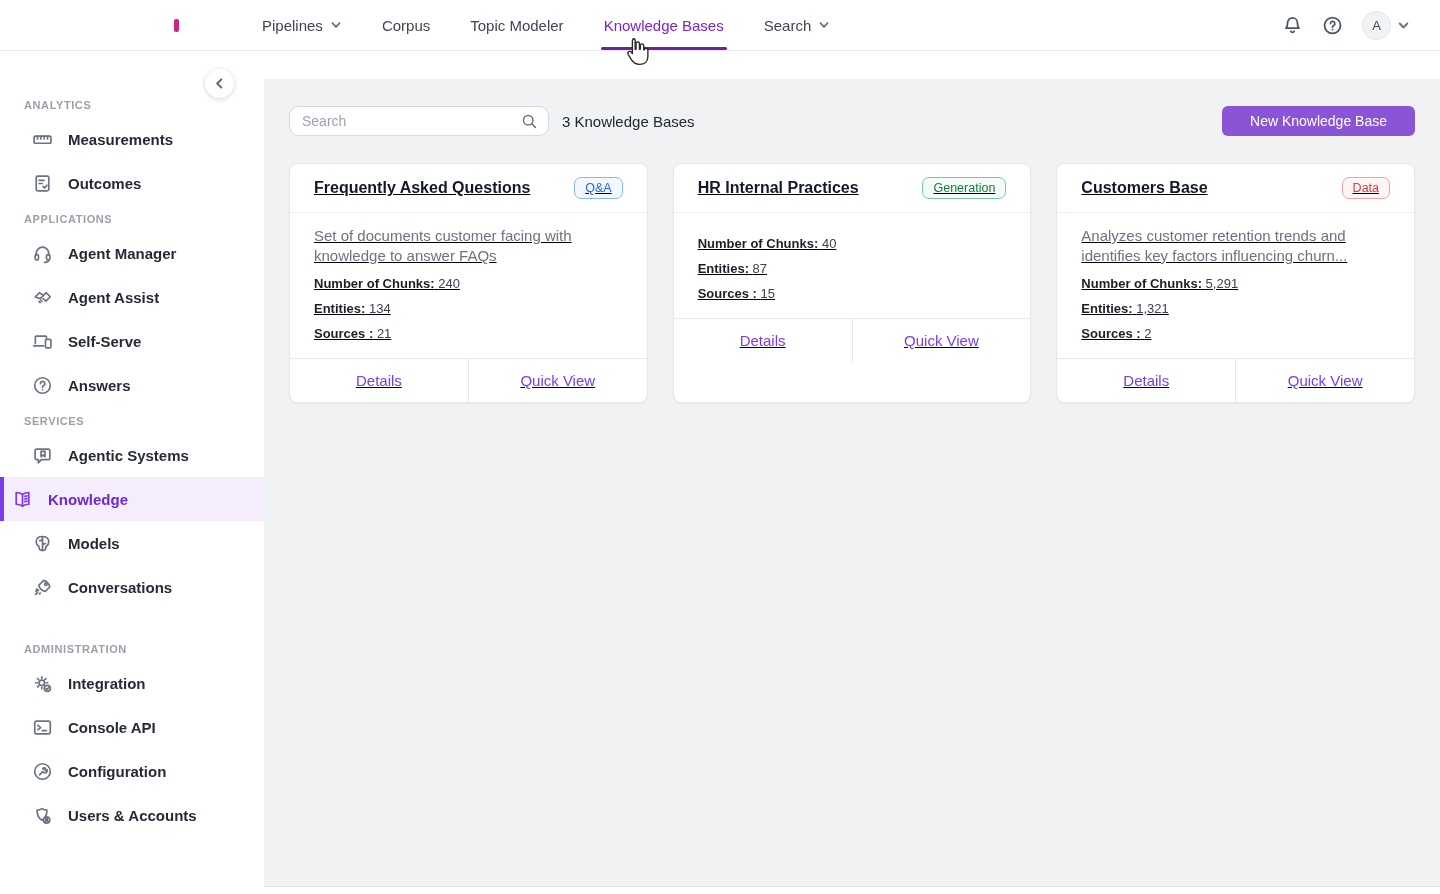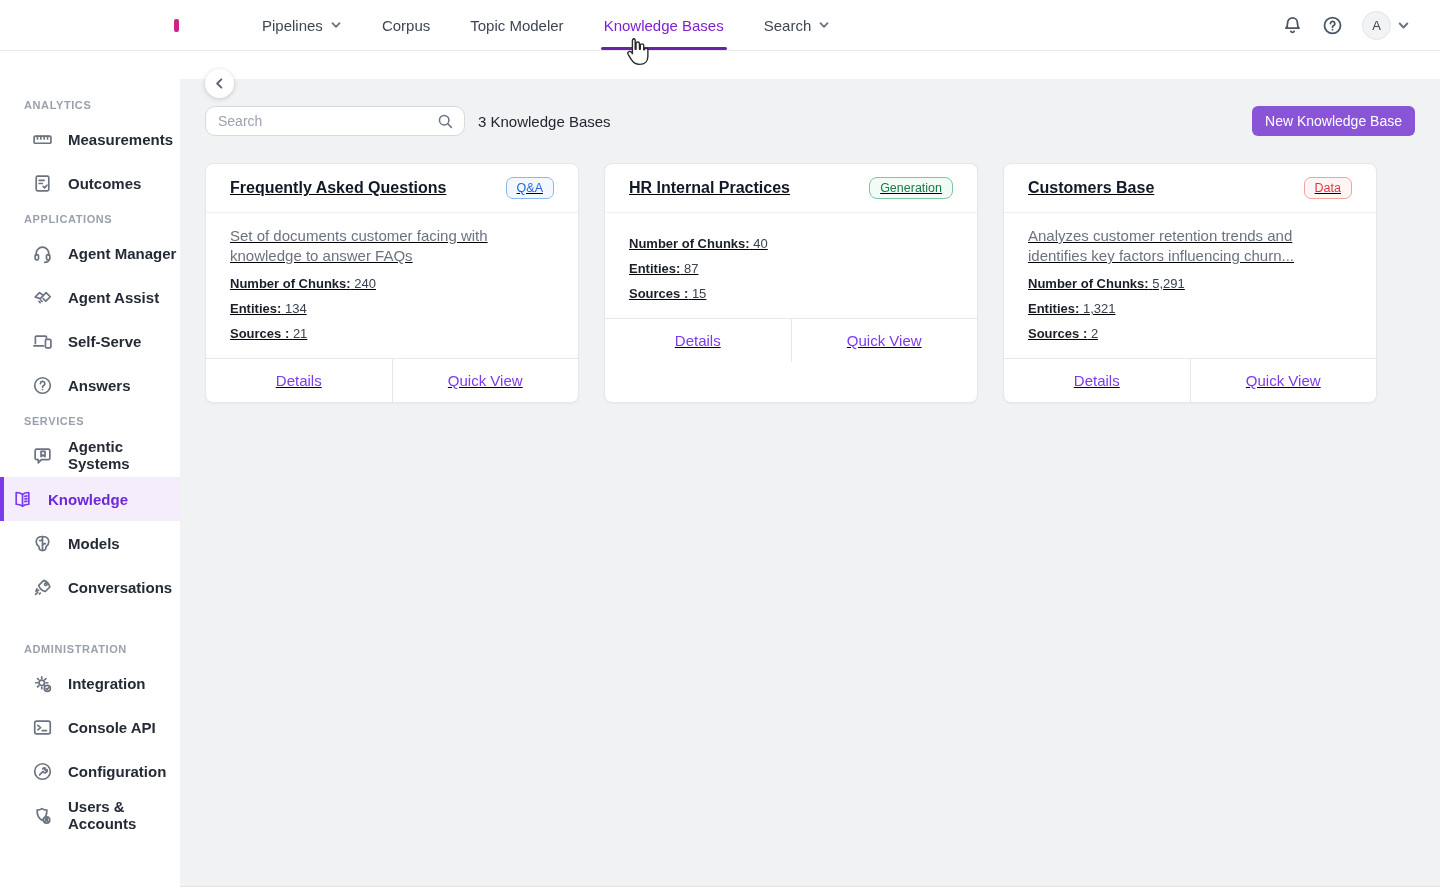--- a/index.html
+++ b/index.html
@@ -19,21 +19,21 @@
   .nav-item.active::after { content:""; position:absolute; left:-3px; right:-3px; bottom:0;
     height:3px; background:#6B21A8; border-radius:2px; }
   .nav-right { margin-left:auto; margin-right:30px; display:flex; align-items:center; gap:19px; }
   .icon-btn { display:flex; align-items:center; justify-content:center; cursor:pointer; }
   .avatar-wrap { display:flex; align-items:center; gap:6px; cursor:pointer; }
   .avatar { width:29px; height:29px; border-radius:50%; background:#F2F3F5; border:1px solid #E2E4E8;
     display:flex; align-items:center; justify-content:center; font-size:13px; color:#3F4653; font-weight:500; }
 
   
   .layout { flex:1; display:flex; min-height:0; }
-  .sidebar { width:180px; background:#ffffff; padding-top:12px; flex-shrink:0; position:relative; }
+  .sidebar { width:264px; background:#ffffff; padding-top:12px; flex-shrink:0; position:relative; }
   .side-section-title { padding:8px 24px 6px 24px; font-size:11px; font-weight:700;
     color:#9AA1AC; letter-spacing:.6px; }
   .side-item { height:44px; display:flex; align-items:center; gap:15px; padding-left:32px;
     cursor:pointer; position:relative; }
   .side-item .lbl { font-size:15px; font-weight:600; color:#252B36; }
   .side-item svg { flex-shrink:0; }
   .side-item.active { background:#F5EDFB;padding-left:12px; }
   .side-item.active::before { content:""; position:absolute; left:0; top:0; bottom:0;
     width:4px; background:#7C3AED; }
   .side-item.active .lbl { color:#6D28D9; }
@@ -49,32 +49,32 @@
     padding:27px 25px 0 25px; position:relative; }
 
   .toolbar { display:flex; align-items:center; }
   .search-box { width:260px; height:30px; background:#ffffff; border:1px solid #D6DAE0;
     border-radius:10px; display:flex; align-items:center; padding:0 10px 0 12px; }
   .search-box input { border:none; outline:none; flex:1; font-size:14px; color:#3F4653;
     background:transparent; font-family:inherit; }
   .search-box input::placeholder { color:#9CA3AF; }
   .kb-count { margin-left:13px; font-size:15px; color:#23272F; }
   .new-kb-btn { margin-left:auto; background:#8A54D6; color:#ffffff; border:none; cursor:pointer;
-    font-size:14px; font-weight:500; padding:7px 13px; border-radius:6px; font-family:inherit; }
+    font-size:14px; font-weight:500; padding:7px 28px; border-radius:6px; font-family:inherit; }
 
   
   .cards { display:flex; gap:25px; margin-top:27px; }
   .card { width:374px; background:#ffffff; border:1px solid #E5E7EB; border-radius:8px;
     box-shadow:0 1px 2px rgba(16,24,40,.04); overflow:hidden;text-decoration:underline; }
   .card-head { display:flex; align-items:center; justify-content:space-between;
     padding:13px 24px 13px 24px; border-bottom:1px solid #EEF0F3; }
   .card-title { font-size:16px; font-weight:700; color:#111827; }
   .badge { font-size:12.5px; padding:3px 10px; border-radius:7px; border:1px solid; white-space:nowrap; }
   .badge.blue  { color:#2563EB; border-color:#8AB6F2; background:#F3F8FF; }
-  .badge.green { color:#1B7A46; border-color:#79C99A; background:#F2FBF6;border-radius:8px; }
+  .badge.green { color:#1B7A46; border-color:#79C99A; background:#F2FBF6; }
   .badge.red   { color:#D93B3B; border-color:#F0A3A3; background:#FEF5F4; }
   .card-body { padding:13px 24px 17px 24px; }
   .card-desc { font-size:15px; line-height:20px; color:#6B7280; min-height:40px; }
   .stat-line { margin-top:10px; font-size:13px; color:#374151; }
   .stat-line .stat-label { font-weight:700; color:#1A1F28; }
   .card-foot { display:flex; border-top:1px solid #E5E7EB; }
   .card-foot .action { flex:1; text-align:center; padding:13px 0; font-size:15px; font-weight:500;
     color:#7C3AED; cursor:pointer; }
   .card-foot .action + .action { border-left:1px solid #E5E7EB; }
 

